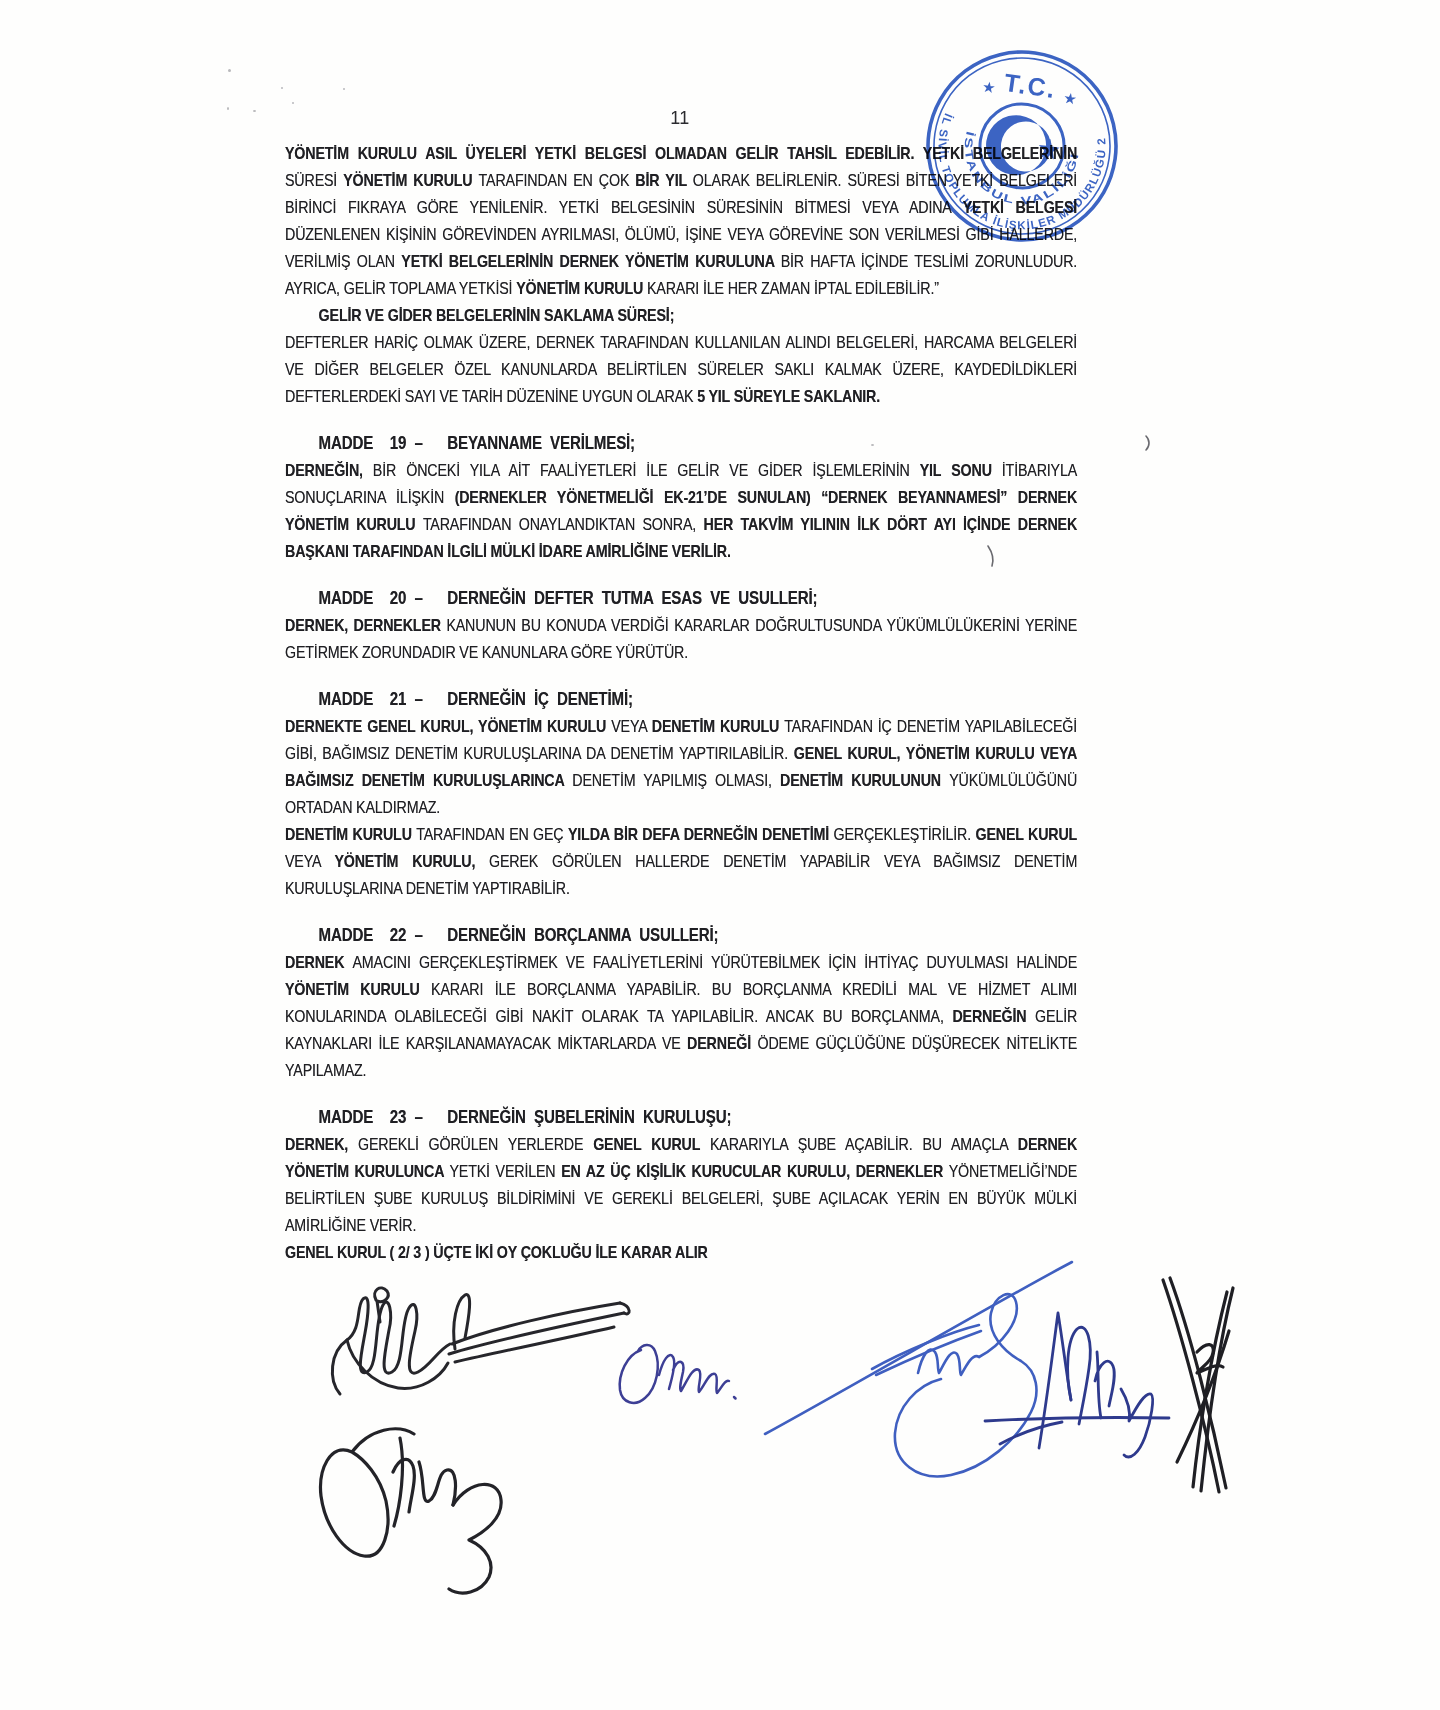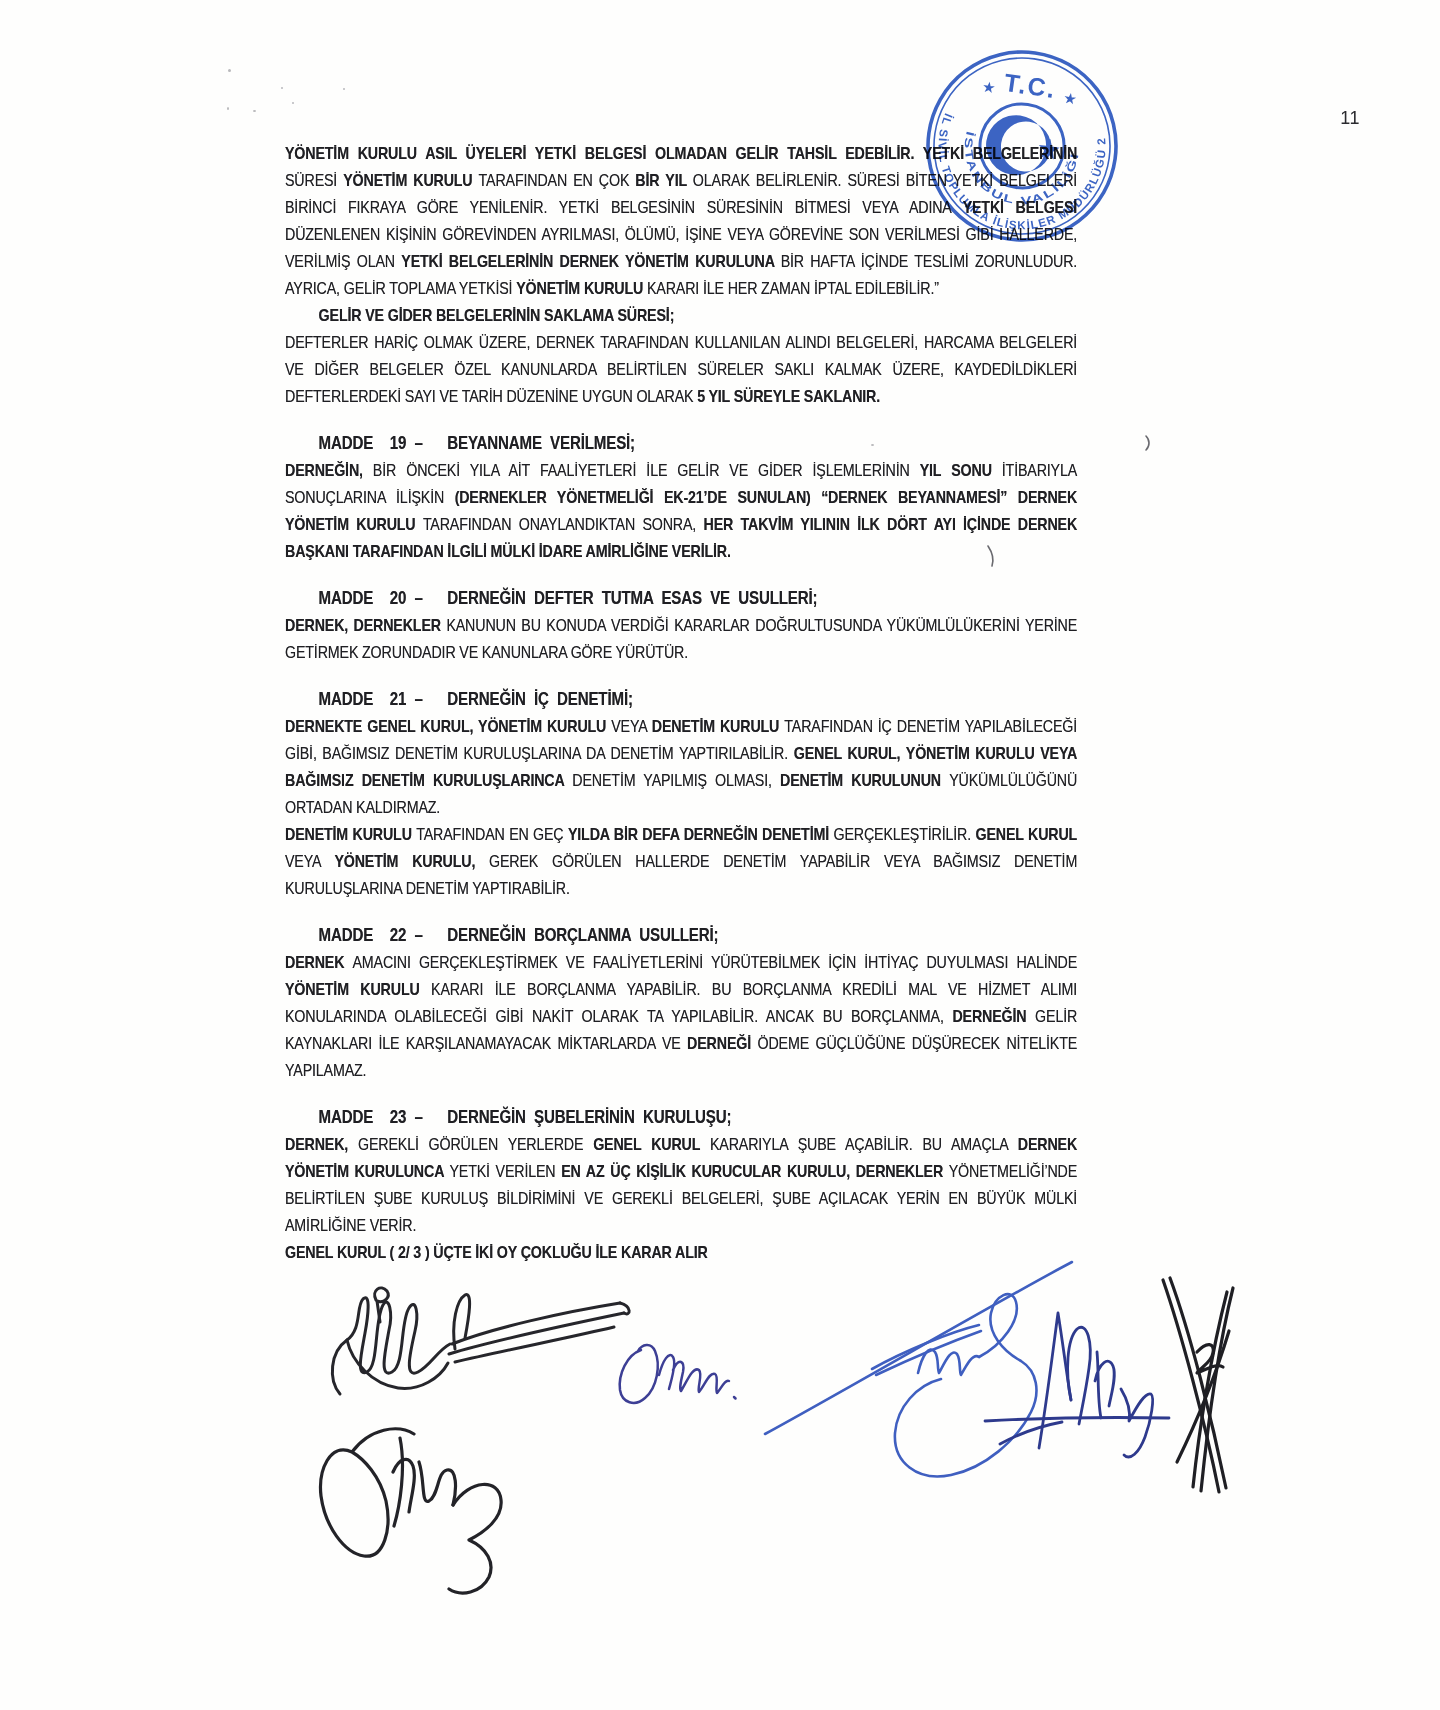--- a/index.html
+++ b/index.html
@@ -3,21 +3,21 @@
 <meta charset="utf-8">
 <style>
   html,body{margin:0;padding:0;}
   body{
     width:1440px;height:1710px;position:relative;overflow:hidden;
     background:#fdfdfb;
     font-family:"Liberation Sans", sans-serif;
   }
   .page{position:absolute;inset:0;background:#fefefd;}
   .page-number{
-    position:absolute;top:108px;left:0;width:1360px;text-align:right;
+    position:absolute;top:108px;left:0;width:1360px;text-align:center;
     font-size:18px;color:#2a2a2e;letter-spacing:.5px;
   }
   .doc-col{
     position:absolute;left:285px;top:140px;width:943px;
     transform:scaleX(.84);transform-origin:top left;
     color:#1f1f23;font-size:17px;line-height:27px;letter-spacing:-.2px;
     text-shadow:0 0 .6px rgba(25,25,30,.55);
   }
   .para{margin:0;text-align:justify;text-align-last:left;}
   .para .b{font-weight:700;}

